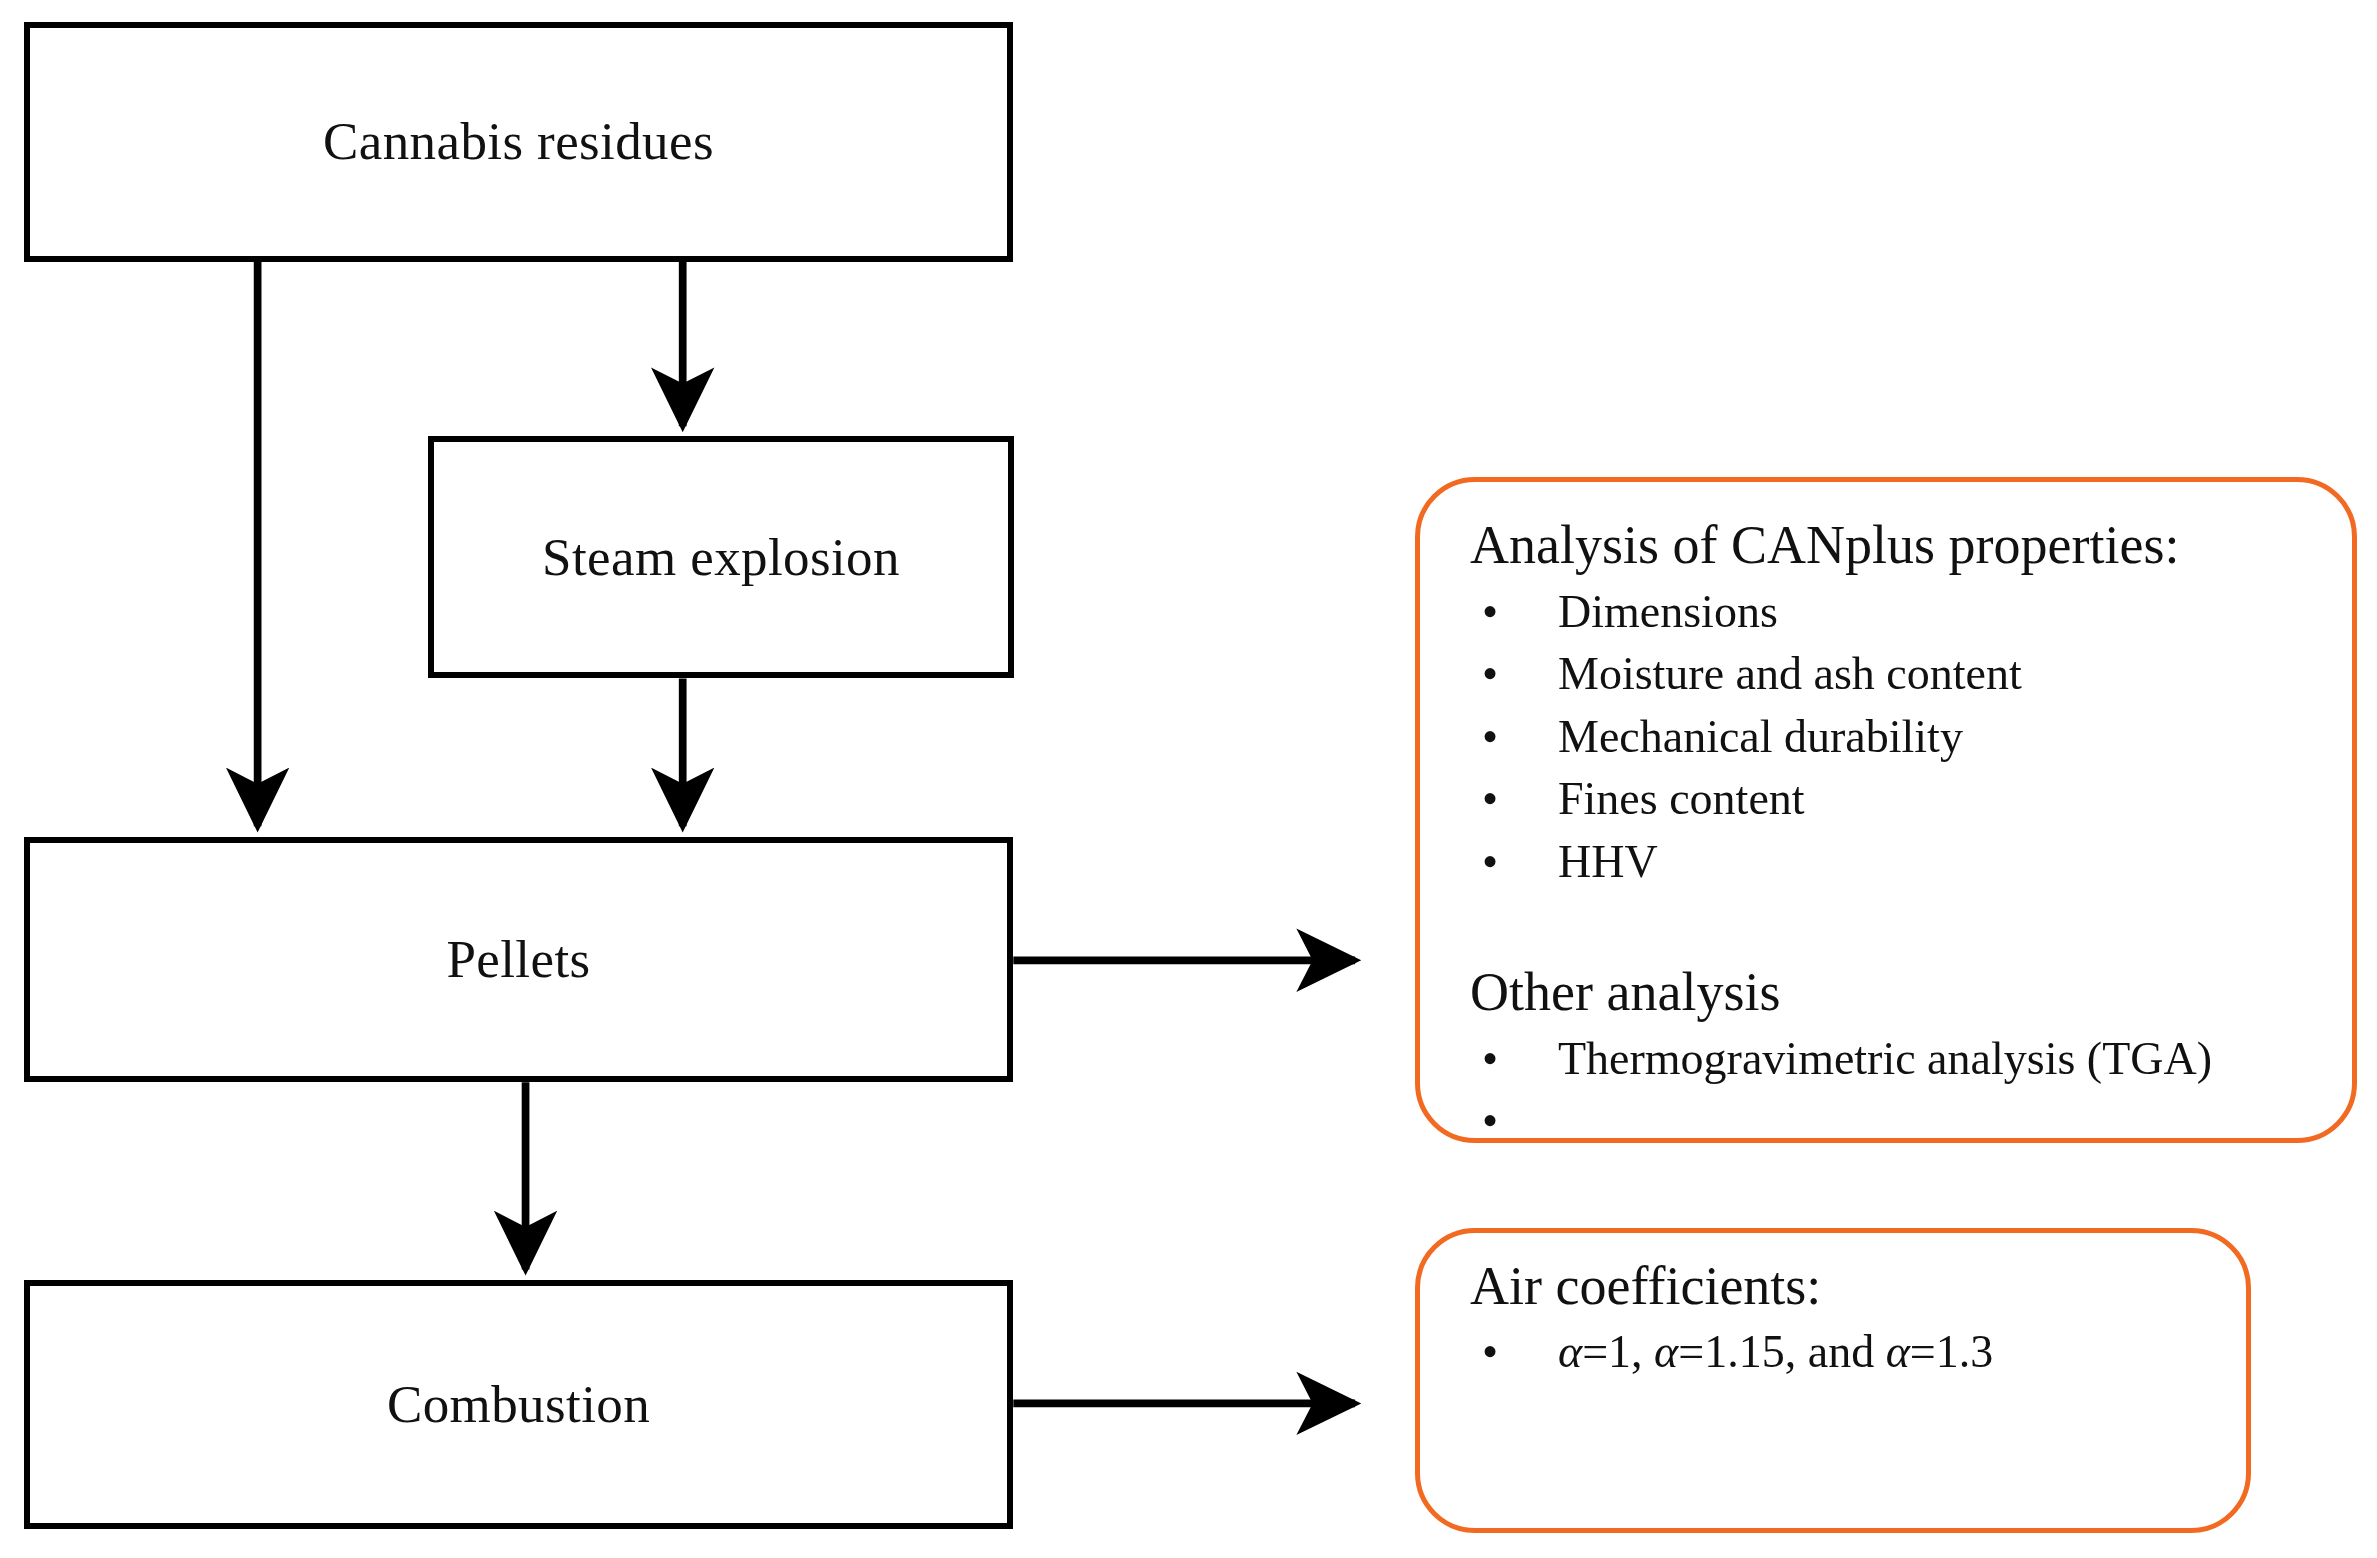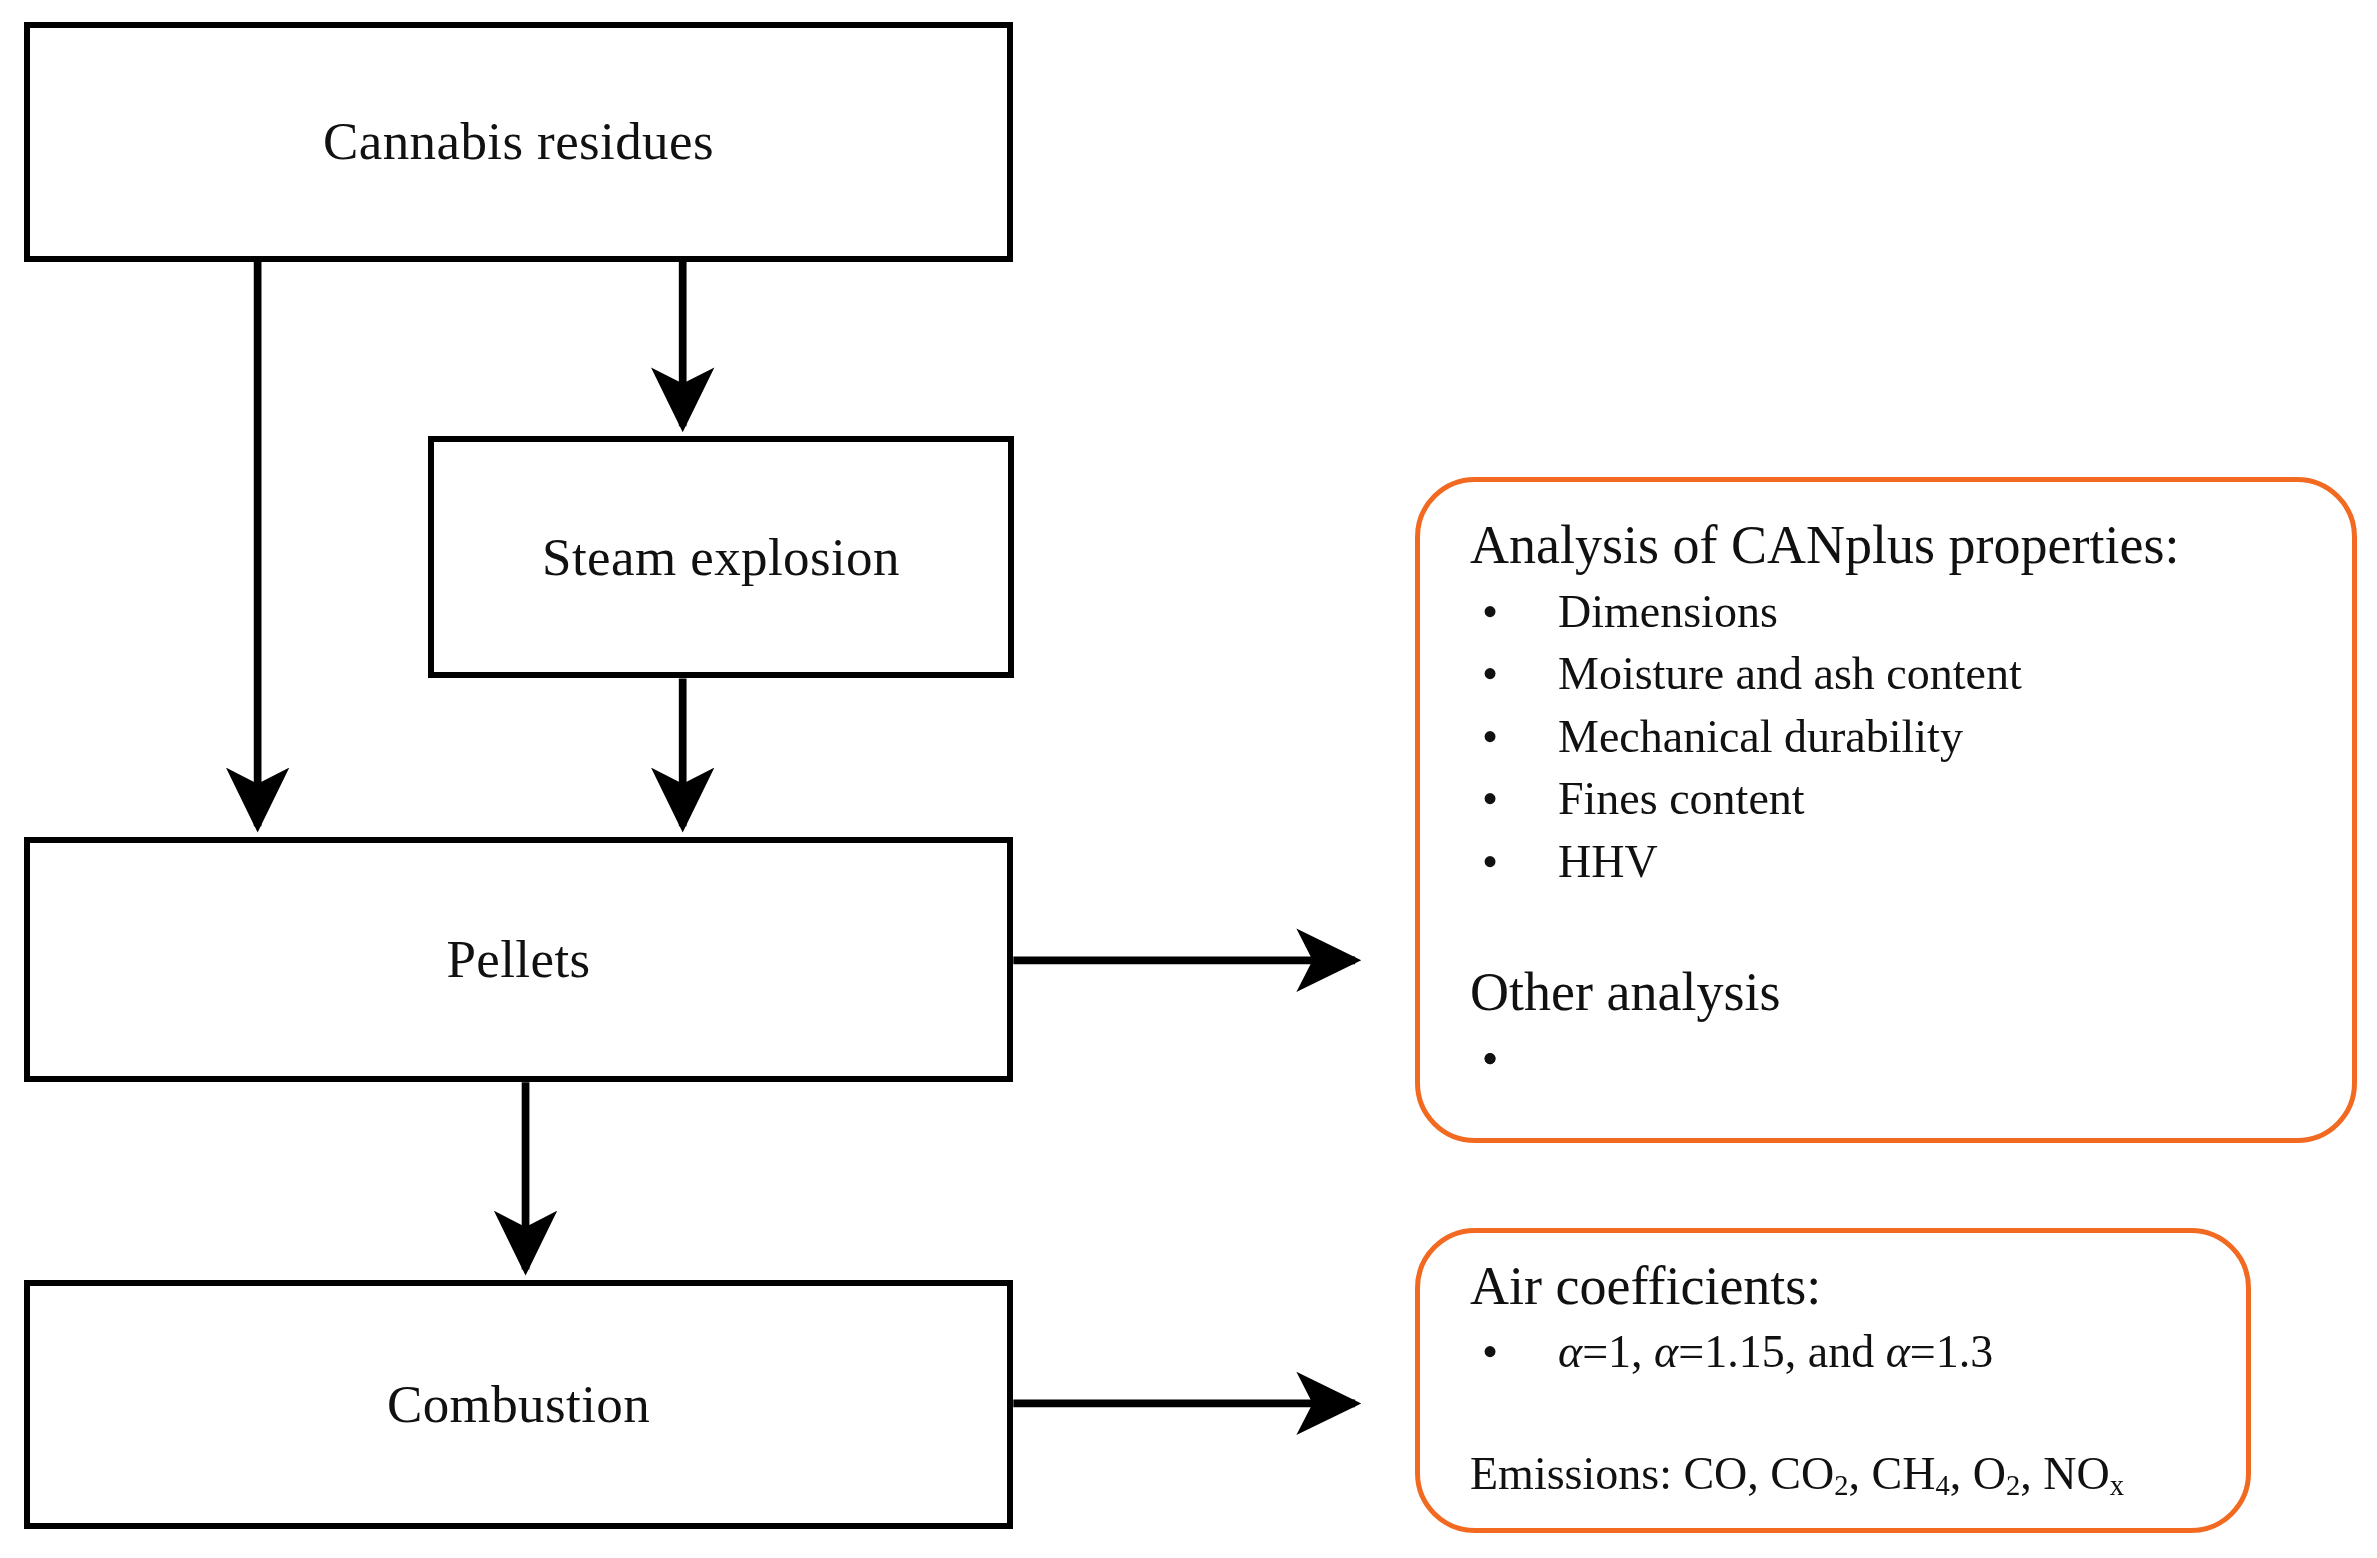--- a/index.html
+++ b/index.html
@@ -177,20 +177,21 @@
         </li>
       </ul>
 
       <div class="spacer-gap"></div>
 
       <p class="heading">Other analysis</p>
 
       <ul class="bullet-list">
         <li class="bullet-item">
           <span class="bullet-dot">•</span>
+          <span>Thermogravimetric analysis (TGA)</span>
         </li>
         <li class="bullet-item">
           <span class="bullet-dot">•</span>
         </li>
       </ul>
 
     </div>
   </div>
 
   <div class="callout" id="callout-air">
@@ -200,19 +201,18 @@
 
       <ul class="bullet-list">
         <li class="bullet-item">
           <span class="bullet-dot">•</span>
           <span><span class="alpha">α</span><span>=1, </span><span class="alpha">α</span><span>=1.15, and </span><span class="alpha">α</span><span>=1.3</span></span>
         </li>
       </ul>
 
       <div class="spacer-gap-sm"></div>
 
-      <p class="plain-line"><span>Emissions: </span><span><span>CO</span>, </span><span><span>CO</span><sub>2</sub>, </span><span><span>CH</span><sub>4</sub>, </span><span><span>O</span><sub>2</sub>, </span><span><span>NO</span><sub>x</sub></span></p>
 
     </div>
   </div>
 
 </div>
 
 
 </body></html>

